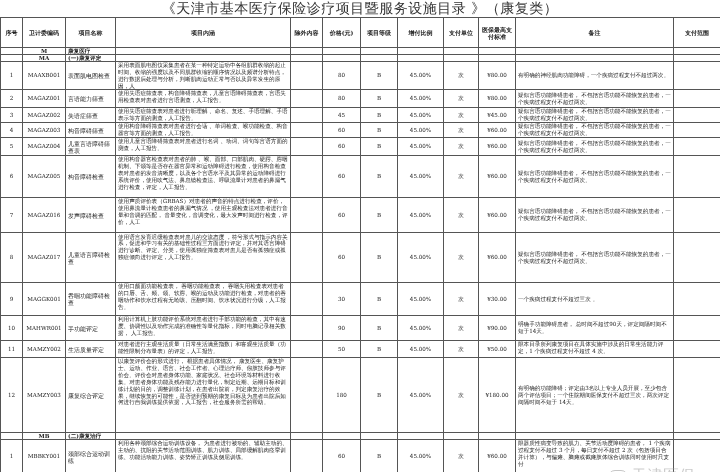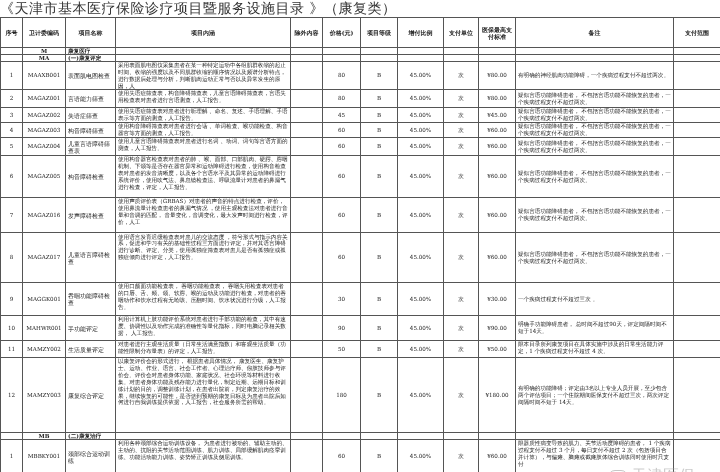--- a/index.html
+++ b/index.html
@@ -1,19 +1,19 @@
 <!DOCTYPE html>
 <html><head>
 <meta charset="utf-8">
 <style>
   html, body { margin:0; padding:0; background:#ffffff; }
   body { width:720px; height:472px; overflow:hidden; position:relative;
          font-family:"DejaVu Serif","Liberation Serif",serif; color:#222; }
   .title { position:absolute; left:0; top:0; width:720px; height:17px;
-           font-size:14px; line-height:17px; color:#333; letter-spacing:0.5px; }
+           text-align:center; font-size:14px; line-height:17px; color:#333; letter-spacing:0.5px; }
   table { position:absolute; left:0; top:17px; border-collapse:collapse; table-layout:fixed; width:720px; }
   td, th { border:1px solid #555; padding:0 2px; font-size:5.6px; line-height:7px;
            vertical-align:middle; overflow:hidden; font-weight:normal; }
   th { font-size:6px; text-align:center; height:29px; font-weight:bold; }
   td.c { text-align:center; }
   td.l { text-align:left; }
   td.content { text-align:left; padding:0 2px; line-height:6.9px; }
   td.name { text-align:left; font-size:6px; }
   tr.sec td { height:6px; font-size:5.6px; line-height:6px; font-weight:bold; }
   .watermark { position:absolute; left:608px; top:450px; font-size:16px; color:rgba(160,160,160,0.55);

